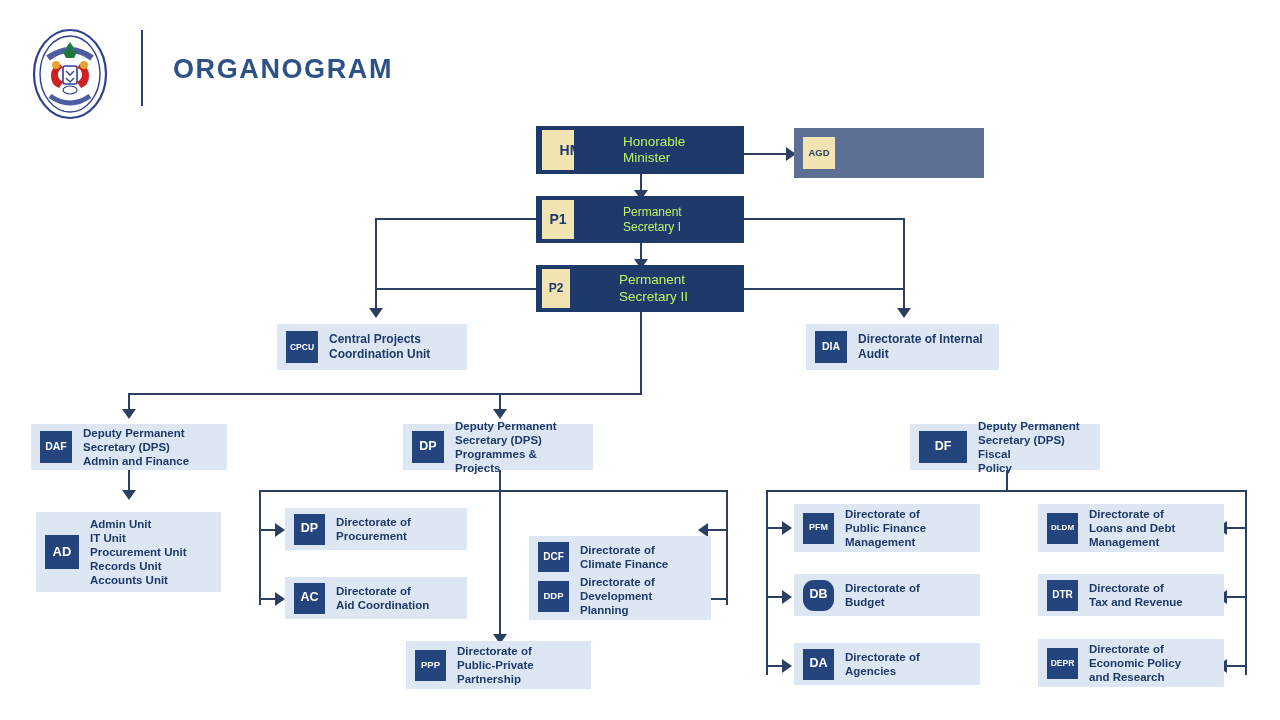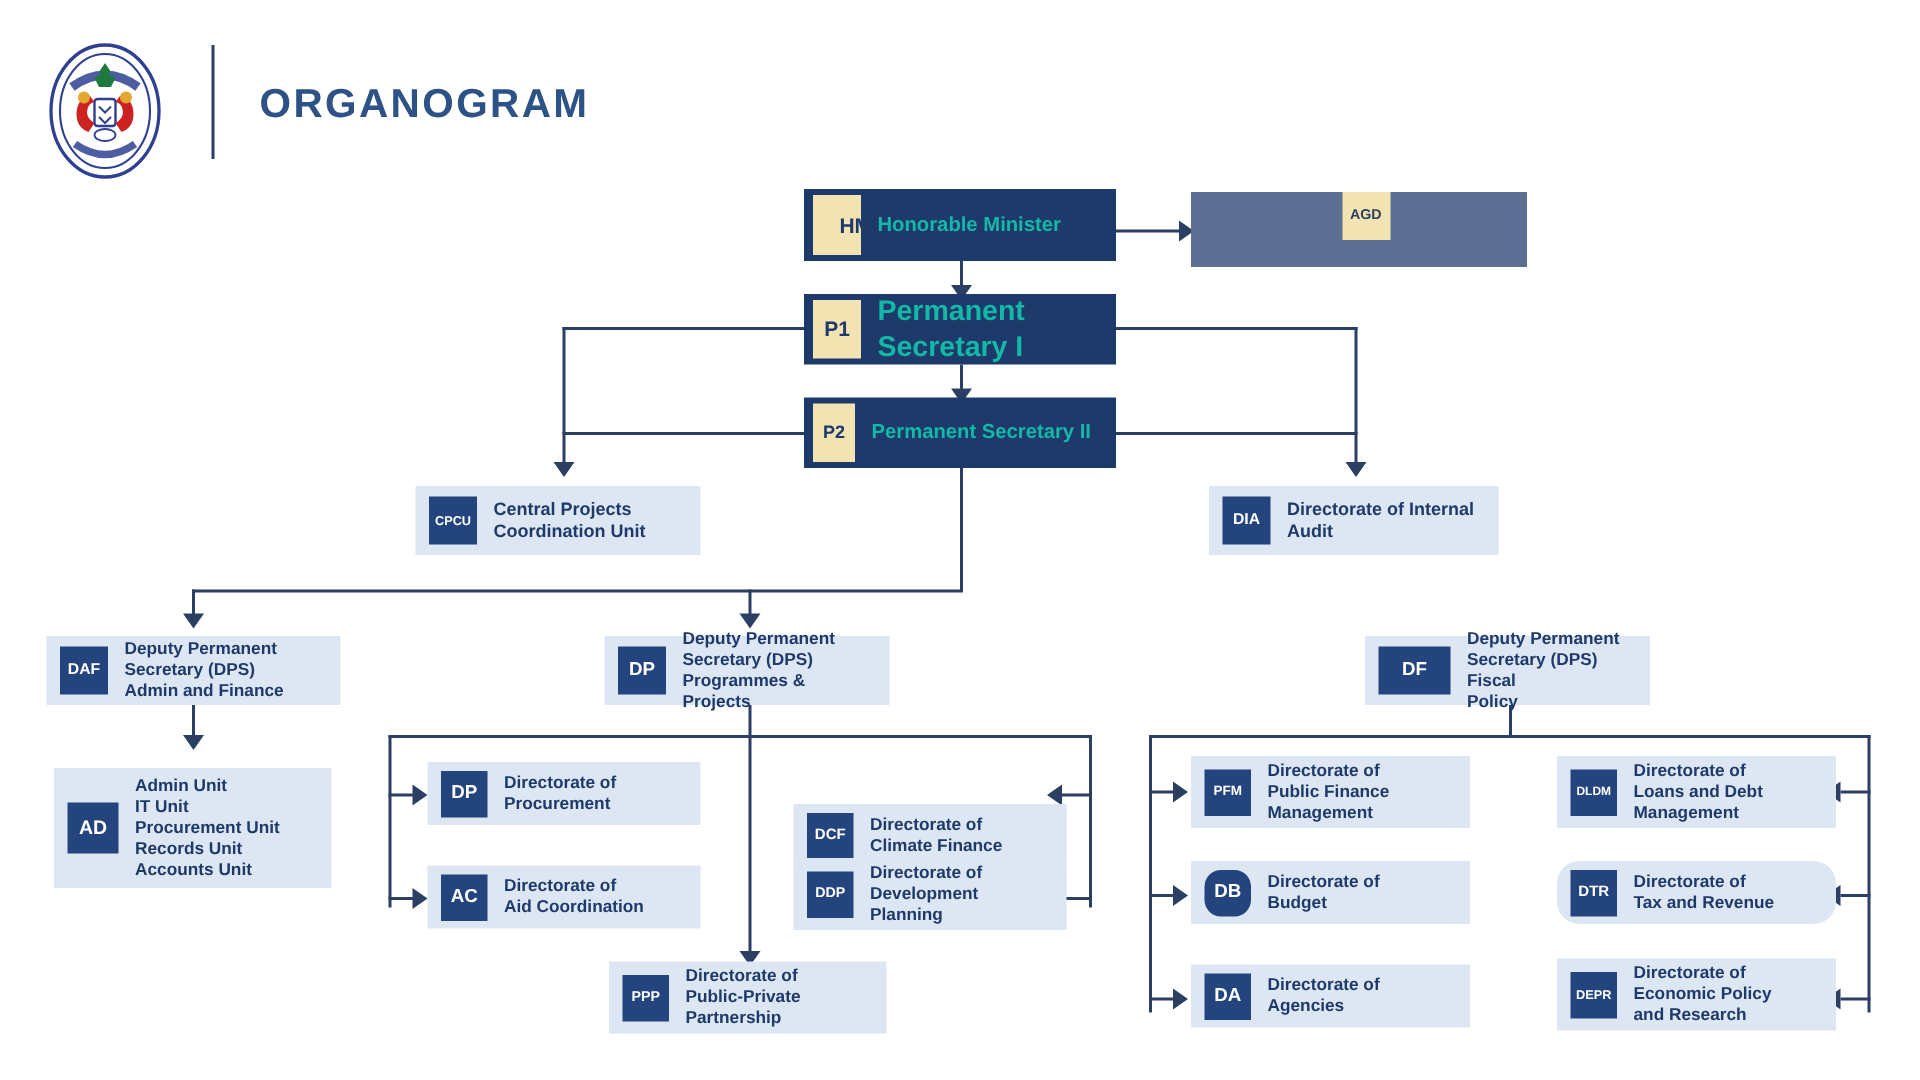--- a/index.html
+++ b/index.html
@@ -35,21 +35,21 @@
   .node { position: absolute; display: flex; align-items: center; }
   .badge {
     flex: 0 0 auto; display: flex; align-items: center; justify-content: center;
     font-weight: 700; text-align: center; line-height: 1.05;
   }
   .nlabel { padding-left: 11px; padding-right: 8px; line-height: 1.22; }
 
   
   .n-dark { background: #1e3a6a; }
   .n-dark .badge { background: #f1e3b2; color: #1e3a6a; }
-  .n-dark .nlabel { color: #14b8a6; font-weight: 700; }
+  .n-dark .nlabel { color: #bef264; font-weight: 400; margin-left: 38px; }
 
   
   .n-mute { background: #5d6f93; }
   .n-mute .badge { background: #f1e3b2; color: #2b3f63; }
   .n-mute .nlabel { color: #ffffff; font-weight: 700; }
 
   
   .n-light { background: #dde7f3; }
   .n-light .badge { background: #23447c; color: #ffffff; }
   .n-light .nlabel { color: #1e3a6a; font-weight: 700; }
@@ -142,27 +142,27 @@
     <div class="arw arw-l" style="left:1217px; top:590px;"></div>
     <div class="ln lnh" style="left:1227px; top:665px; width:20px;"></div>
     <div class="arw arw-l" style="left:1217px; top:659px;"></div>
   </div>
 
   <div class="node n-dark" style="left:536px; top:126px; width:208px; height:48px;">
     <div class="badge" style="width:32px; height:40px; margin-left:6px; font-size:14px;padding-left:25px;">HM</div>
     <div class="nlabel" style="font-size:13.5px;">Honorable Minister</div>
   </div>
 
-  <div class="node n-mute" style="left:794px; top:128px; width:224px; height:50px;flex-direction:column;">
+  <div class="node n-mute" style="left:794px; top:128px; width:190px; height:50px;">
     <div class="badge" style="width:32px; height:32px; margin-left:9px; font-size:9.5px;">AGD</div>
   </div>
 
   <div class="node n-dark" style="left:536px; top:196px; width:208px; height:47px;">
     <div class="badge" style="width:32px; height:39px; margin-left:6px; font-size:14px;">P1</div>
-    <div class="nlabel" style="font-size:19px;">Permanent Secretary I</div>
+    <div class="nlabel" style="font-size:12px;">Permanent Secretary I</div>
   </div>
 
   <div class="node n-dark" style="left:536px; top:265px; width:208px; height:47px;">
     <div class="badge" style="width:28px; height:39px; margin-left:6px; font-size:12px;">P2</div>
     <div class="nlabel" style="font-size:13.5px;">Permanent Secretary II</div>
   </div>
 
   <div class="node n-light" style="left:806px; top:324px; width:193px; height:46px;">
     <div class="badge" style="width:32px; height:32px; margin-left:9px; font-size:10.5px;">DIA</div>
     <div class="nlabel" style="font-size:12px;">Directorate of Internal<br>Audit</div>
@@ -231,21 +231,21 @@
   <div class="node n-light" style="left:794px; top:643px; width:186px; height:42px;">
     <div class="badge" style="width:31px; height:31px; margin-left:9px; font-size:12.5px;">DA</div>
     <div class="nlabel" style="font-size:11.5px;">Directorate of<br>Agencies</div>
   </div>
 
   <div class="node n-light" style="left:1038px; top:504px; width:186px; height:48px;">
     <div class="badge" style="width:31px; height:31px; margin-left:9px; font-size:8px;">DLDM</div>
     <div class="nlabel" style="font-size:11.5px;">Directorate of<br>Loans and Debt<br>Management</div>
   </div>
 
-  <div class="node n-light" style="left:1038px; top:574px; width:186px; height:42px;border-radius:15px;">
+  <div class="node n-light" style="left:1038px; top:574px; width:186px; height:42px;">
     <div class="badge" style="width:31px; height:31px; margin-left:9px; font-size:10px;">DTR</div>
     <div class="nlabel" style="font-size:11.5px;">Directorate of<br>Tax and Revenue</div>
   </div>
 
   <div class="node n-light" style="left:1038px; top:639px; width:186px; height:48px;">
     <div class="badge" style="width:31px; height:31px; margin-left:9px; font-size:8.5px;">DEPR</div>
     <div class="nlabel" style="font-size:11.5px;">Directorate of<br>Economic Policy<br>and Research</div>
   </div>
 
 </div>

